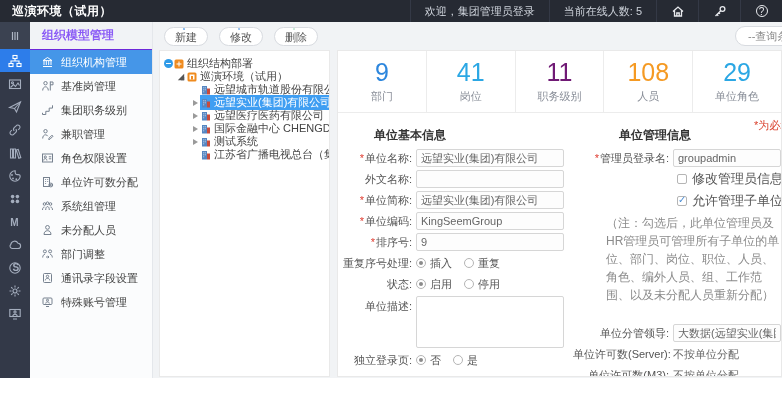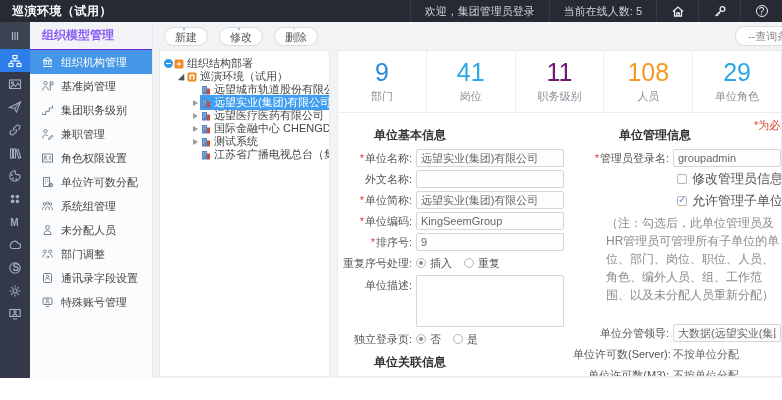--- a/index.html
+++ b/index.html
@@ -460,20 +460,27 @@
             <span class="f-label">排序号:</span>
             <input class="f-input" value="9" style="">
           </div>
           <div class="f-row">
             <span class="f-label">重复序号处理:</span>
             <span class="radio sel"></span>
               <span class="radio-label">插入</span>
             <span class="radio"></span>
               <span class="radio-label">重复</span>
           </div>
+          <div class="f-row">
+            <span class="f-label">状态:</span>
+            <span class="radio sel"></span>
+              <span class="radio-label">启用</span>
+            <span class="radio"></span>
+              <span class="radio-label">停用</span>
+          </div>
           <div class="f-row top">
             <span class="f-label">单位描述:</span>
             <textarea class="f-area" style=""></textarea>
           </div>
           <div class="f-row">
             <span class="f-label">独立登录页:</span>
             <span class="radio sel"></span>
               <span class="radio-label">否</span>
             <span class="radio"></span>
               <span class="radio-label">是</span>

